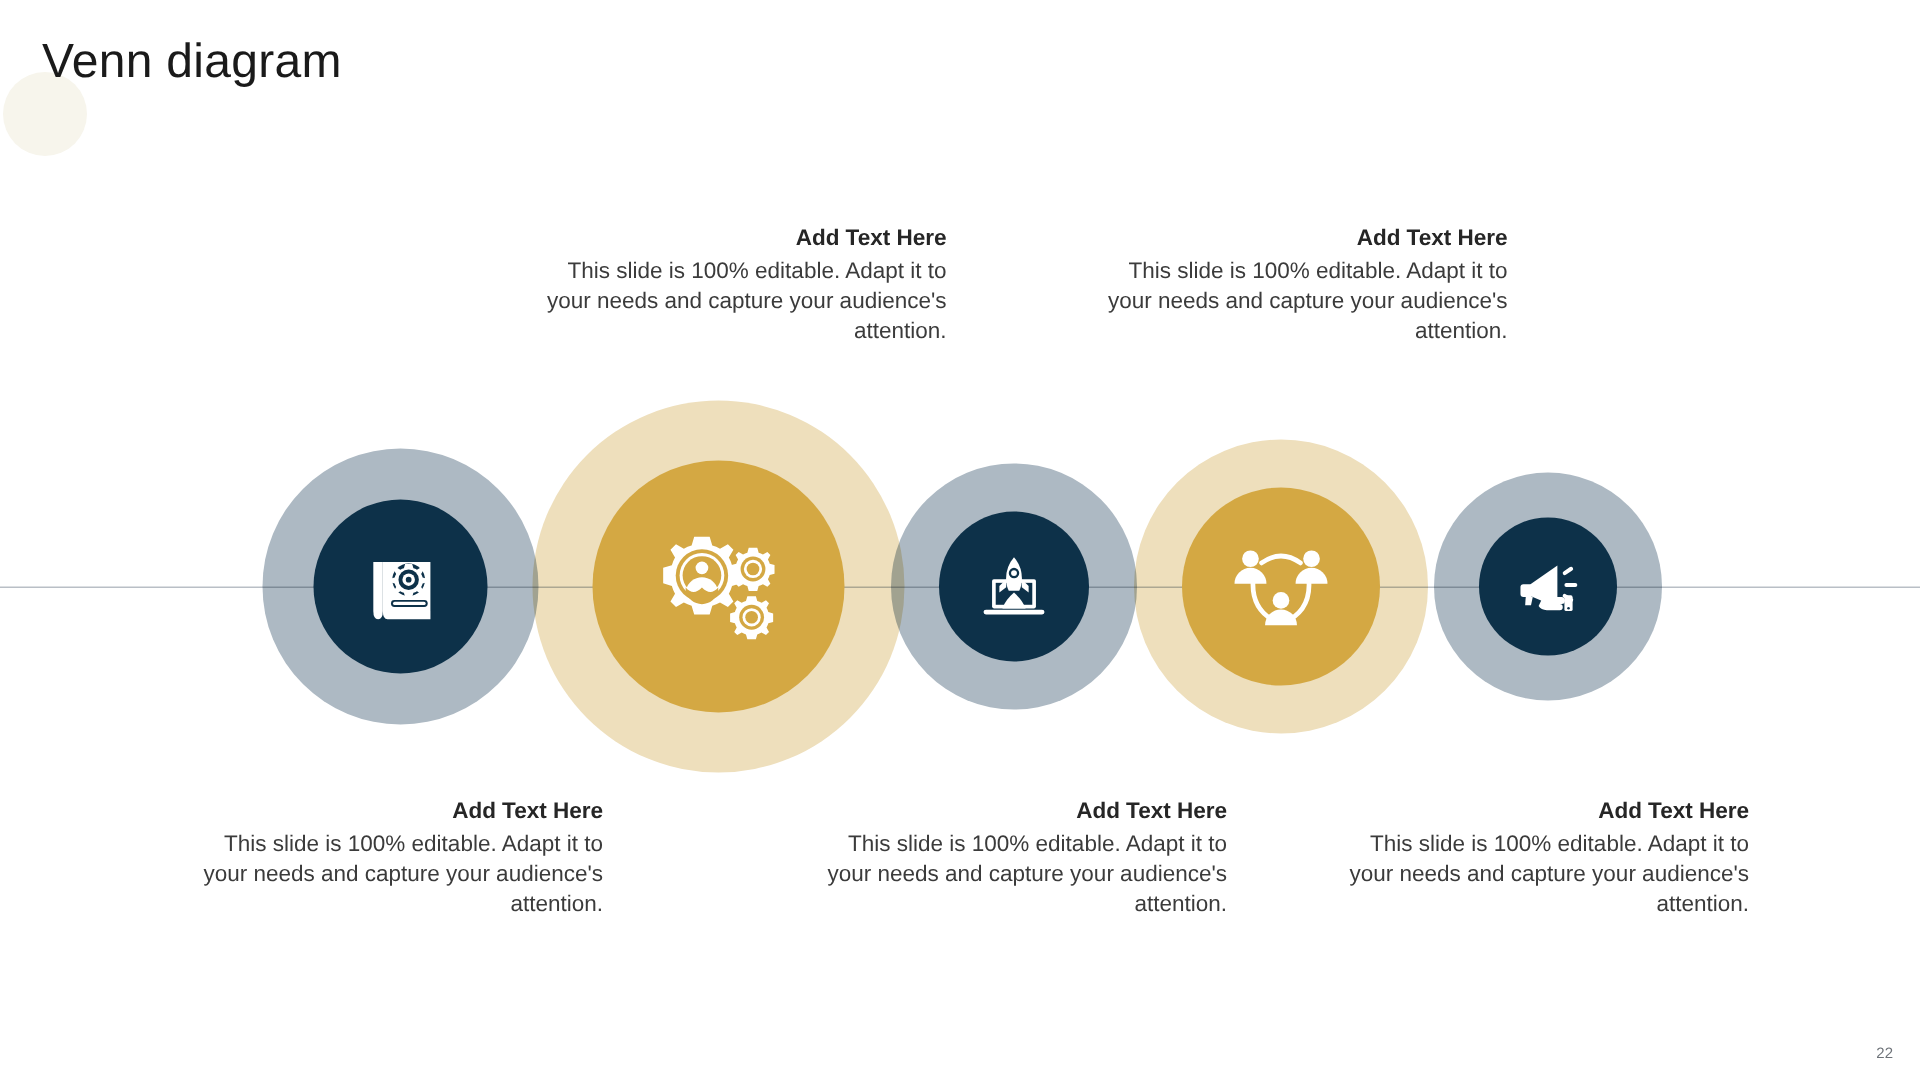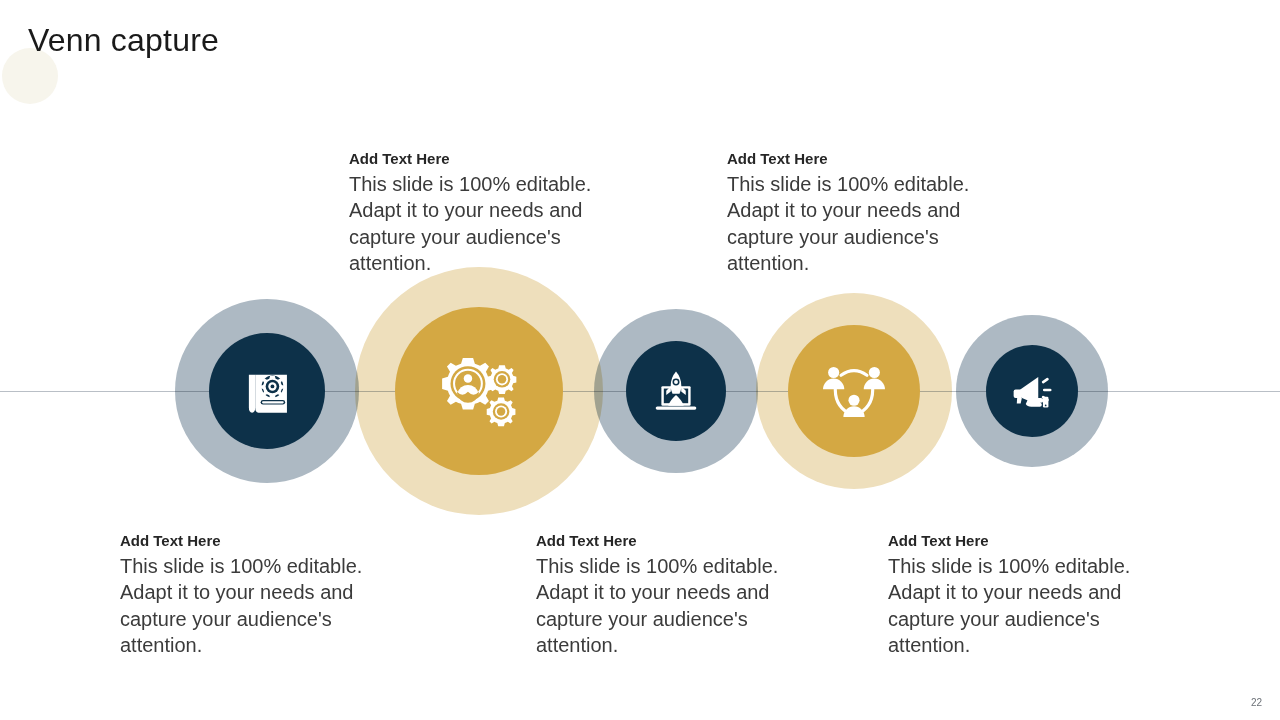--- a/index.html
+++ b/index.html
@@ -66,52 +66,52 @@
     border-radius: 50%;
     display: flex;
     align-items: center;
     justify-content: center;
   }
   .venn-inner svg { display: block; }
 
   
   .callout {
     position: absolute;
-    text-align: left;
+    text-align: right;
   }
   .callout-title {
     font-size: 15px;
     font-weight: bold;
     color: #262626;
     margin: 0 0 3px 0;
     line-height: 1.2;
   }
   .callout-body {
-    font-size: 20px;
+    font-size: 15px;
     font-weight: 400;
     color: #3b3b3b;
     margin: 0;
     line-height: 1.32;
   }
 
   
   .page-number {
     position: absolute;
     right: 18px;
     bottom: 12px;
     font-size: 10px;
     color: #6d7278;
   }
 </style>
 </head>
 <body>
 
 <div class="title-blob"></div>
 
-<div class="slide-title">Venn capture</div>
+<div class="slide-title">Venn diagram</div>
 
 <div class="axis-line"></div>
 
 <div class="venn-stage">
 
   <div class="venn-outer" style="left:175px; top:299px; width:184px; height:184px; background:#adb9c3;"></div>
   <div class="venn-outer" style="left:355px; top:267px; width:248px; height:248px; background:#eedfbc;"></div>
   <div class="venn-outer" style="left:594px; top:309px; width:164px; height:164px; background:#adb9c3;"></div>
   <div class="venn-outer" style="left:756px; top:293px; width:196px; height:196px; background:#eedfbc;"></div>
   <div class="venn-outer" style="left:956px; top:315px; width:152px; height:152px; background:#adb9c3;"></div>

